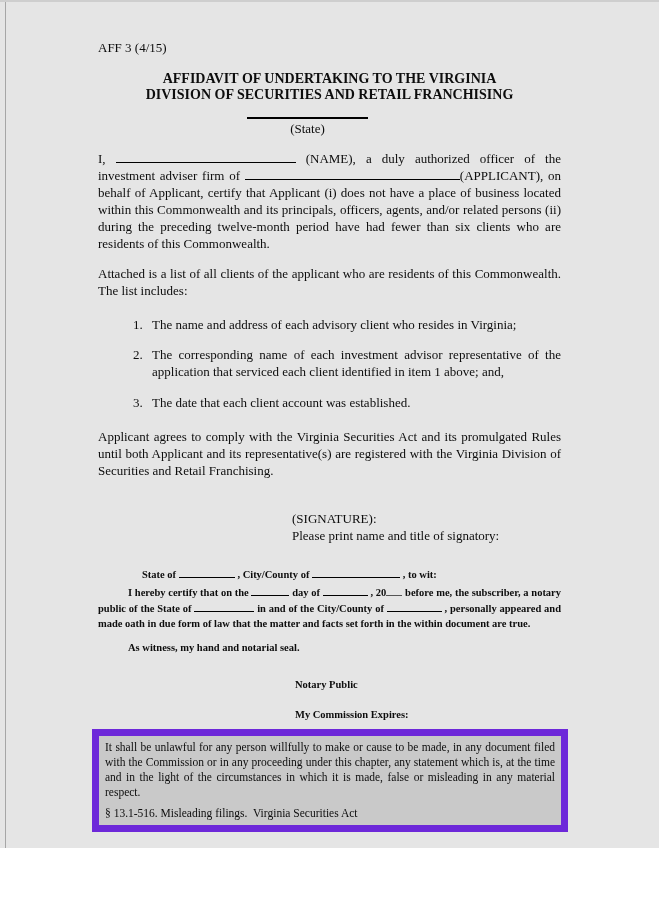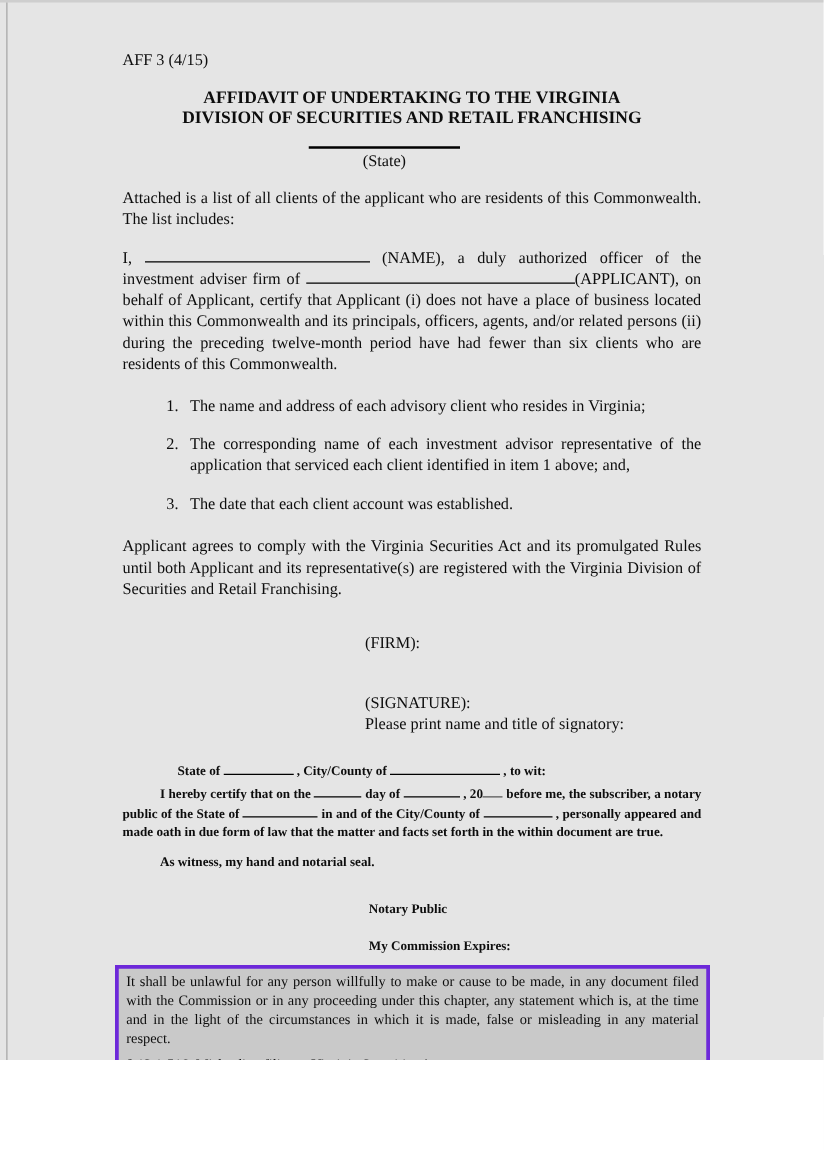--- a/index.html
+++ b/index.html
@@ -50,21 +50,21 @@
   .bl-state1 { width: 56px; } .bl-cc1 { width: 88px; }
   .cert { margin-top: 3px; text-indent: 30px; text-align: justify; line-height: 15.5px; }
   .bl-day { width: 38px; } .bl-month { width: 45px; } .bl-year { width: 16px; border-bottom-color: #555; }
   .bl-state2 { width: 60px; } .bl-cc2 { width: 55px; }
   .witness { margin-top: 8px; margin-left: 30px; }
   .notary-center { margin-left: 197px; }
   .np { margin-top: 22px; }
   .mce { margin-top: 15px; }
 
   .legal-box { margin-top: 7px; margin-left: -6px; width: 476px; background: #c9c9c9;
-               border: 3px solid #6d28d9; padding: 4px 6px 4px 6px; }
+               border: 7px solid #6d28d9; padding: 4px 6px 4px 6px; }
   .legal-body { font-size: 11.5px; line-height: 15px; text-align: justify; }
   .legal-cite { font-size: 11.5px; line-height: 15px; margin-top: 6px; }
 </style>
 </head>
 <body>
 
 <div class="page">
   <div class="edge-top"></div>
   <div class="edge-left"></div>
 
@@ -75,45 +75,44 @@
     <div class="title">
       <div>AFFIDAVIT OF UNDERTAKING TO THE VIRGINIA</div>
       <div>DIVISION OF SECURITIES AND RETAIL FRANCHISING</div>
     </div>
 
     <div class="date-block">
       <div class="date-rule"></div>
       <div class="date-caption">(State)</div>
     </div>
 
-    <p class="body-text just attached">Attached is a list of all clients of the applicant who are residents of this Commonwealth. The list includes:</p>
-
     <p class="body-text just intro">
       <span>I,</span>
       <span class="blank bl-name"></span>
       <span>(NAME), a duly authorized officer of the investment adviser firm of</span>
       <span class="blank bl-applicant"></span><span>(APPLICANT), on behalf of Applicant, certify that Applicant (i) does not have a place of business located within this Commonwealth and its principals, officers, agents, and/or related persons (ii) during the preceding twelve-month period have had fewer than six clients who are residents of this Commonwealth.</span>
     </p>
+
+    <p class="body-text just attached">Attached is a list of all clients of the applicant who are residents of this Commonwealth. The list includes:</p>
 
     <div class="body-text list-item li-1">
       <span class="li-num">1.</span>
       <span class="li-text">The name and address of each advisory client who resides in Virginia;</span>
     </div>
     <div class="body-text list-item li-2">
       <span class="li-num">2.</span>
       <span class="li-text">The corresponding name of each investment advisor representative of the application that serviced each client identified in item 1 above; and,</span>
     </div>
     <div class="body-text list-item li-3">
       <span class="li-num">3.</span>
       <span class="li-text">The date that each client account was established.</span>
     </div>
 
     <p class="body-text just agreement">Applicant agrees to comply with the Virginia Securities Act and its promulgated Rules until both Applicant and its representative(s) are registered with the Virginia Division of Securities and Retail Franchising.</p>
 
-    <div class="sig-label firm">(FIRM):</div>
 
     <div class="sig-label sig">
       <div>(SIGNATURE):</div>
       <div>Please print name and title of signatory:</div>
     </div>
 
     <div class="notary">
       <div class="state-line">
         <span>State of</span>
         <span class="blank bl-state1"></span>

